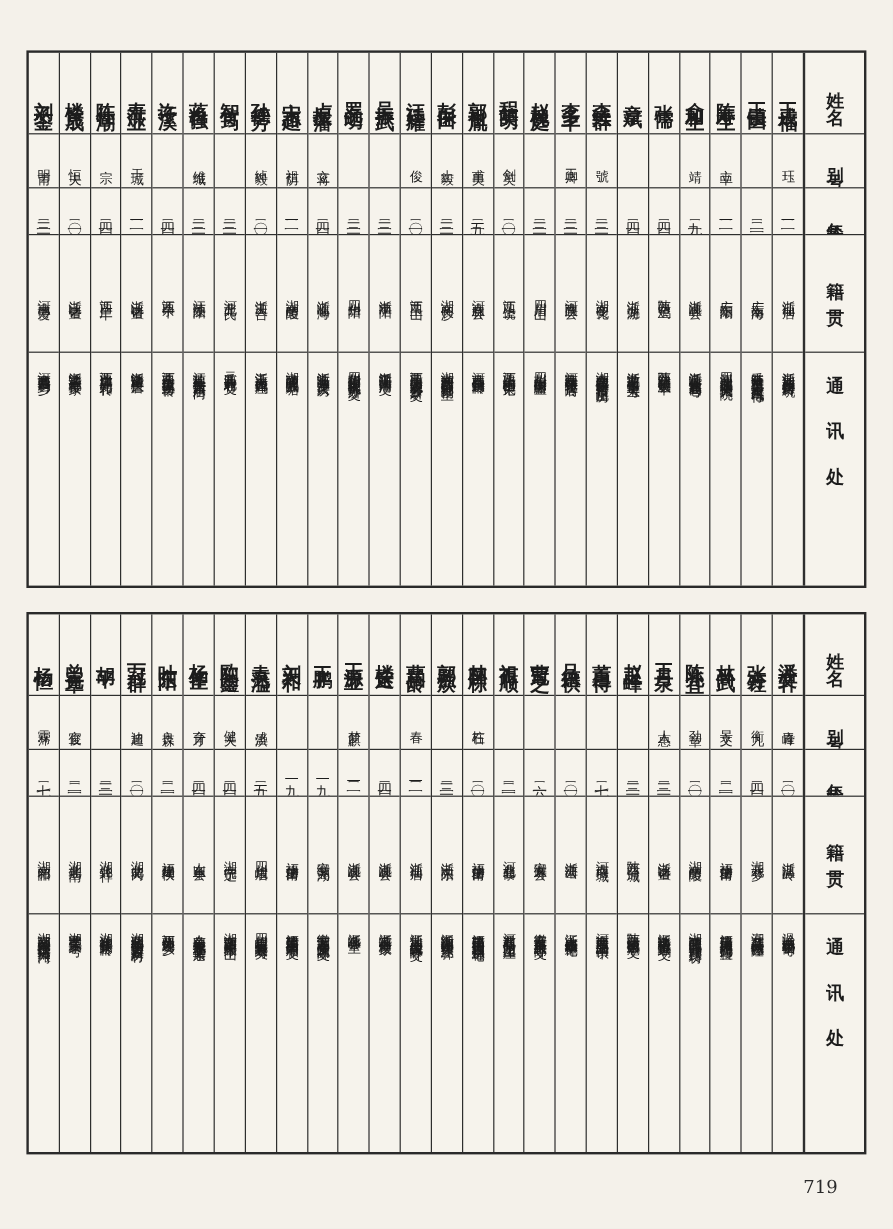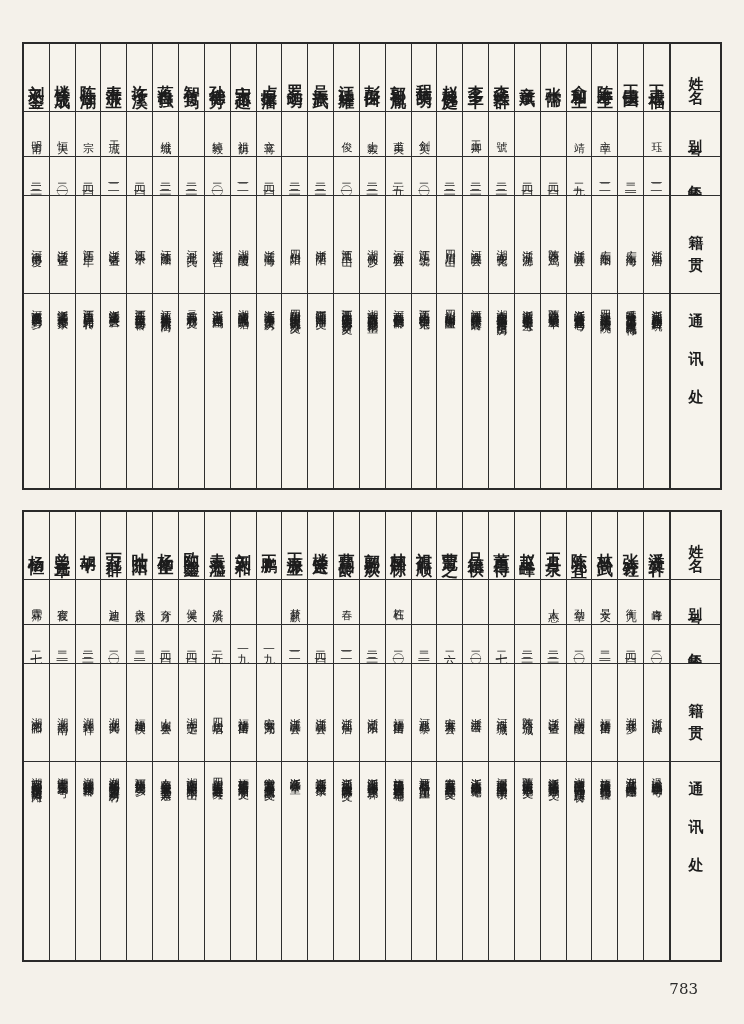--- a/index.html
+++ b/index.html
@@ -967,14 +967,14 @@
         </div>
         <div class="cell r-origin">
           <span class="vtext t-origin">湖南祁阳</span>
         </div>
         <div class="cell r-address">
           <span class="vtext t-address">湖南祁阳城外宝塔街达记转三门滩</span>
         </div>
       </div>
     </div>
 
-  <div class="page-number">783</div>
+  <div class="page-number">719</div>
 </div>
 
 </body></html>

